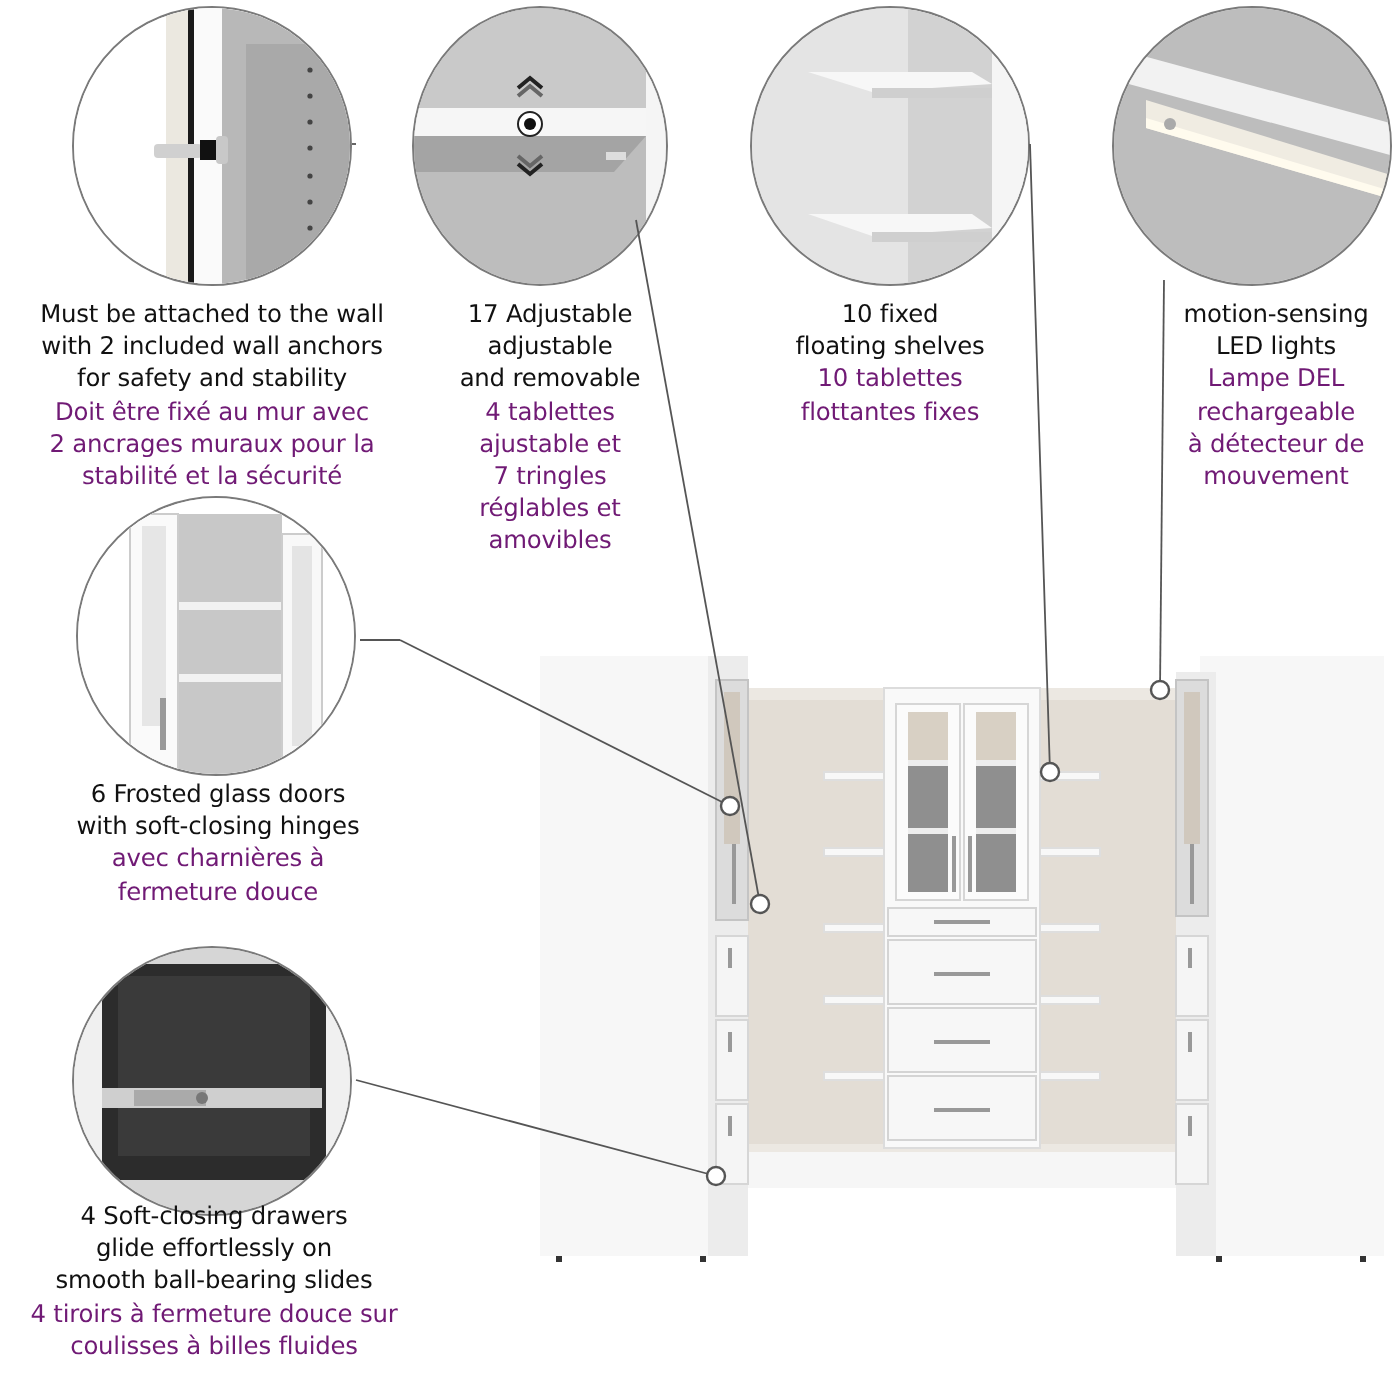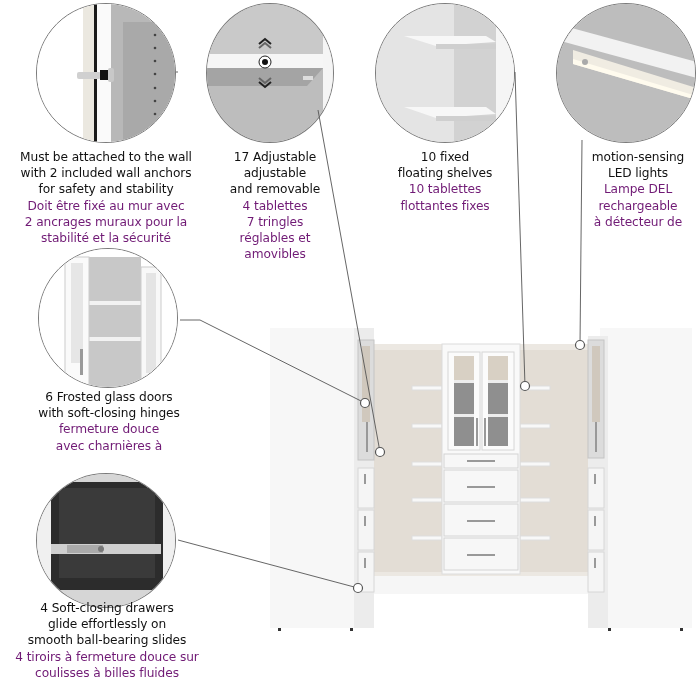--- a/index.html
+++ b/index.html
@@ -128,45 +128,47 @@
   <span class="fr">Doit être fixé au mur avec</span>
   <span class="fr">2 ancrages muraux pour la</span>
   <span class="fr">stabilité et la sécurité</span>
 </div>
 
 <div class="caption" style="left:212px; top:149px; width:126px;">
   <span class="en">17 Adjustable</span>
   <span class="en">adjustable</span>
   <span class="en">and removable</span>
   <span class="fr">4 tablettes</span>
+  <span class="fr">ajustable et</span>
   <span class="fr">7 tringles</span>
   <span class="fr">réglables et</span>
   <span class="fr">amovibles</span>
 </div>
 
 <div class="caption" style="left:378px; top:149px; width:134px;">
   <span class="en">10 fixed</span>
   <span class="en">floating shelves</span>
   <span class="fr">10 tablettes</span>
   <span class="fr">flottantes fixes</span>
 </div>
 
 <div class="caption" style="left:576px; top:149px; width:124px;">
   <span class="en">motion-sensing</span>
   <span class="en">LED lights</span>
   <span class="fr">Lampe DEL</span>
   <span class="fr">rechargeable</span>
   <span class="fr">à détecteur de</span>
+  <span class="fr">mouvement</span>
 </div>
 
 <div class="caption" style="left:14px; top:389px; width:190px;">
   <span class="en">6 Frosted glass doors</span>
   <span class="en">with soft-closing hinges</span>
+  <span class="fr">avec charnières à</span>
   <span class="fr">fermeture douce</span>
-  <span class="fr">avec charnières à</span>
 </div>
 
 <div class="caption" style="left:0; top:600px; width:214px;">
   <span class="en">4 Soft-closing drawers</span>
   <span class="en">glide effortlessly on</span>
   <span class="en">smooth ball-bearing slides</span>
   <span class="fr">4 tiroirs à fermeture douce sur</span>
   <span class="fr">coulisses à billes fluides</span>
 </div>
 

